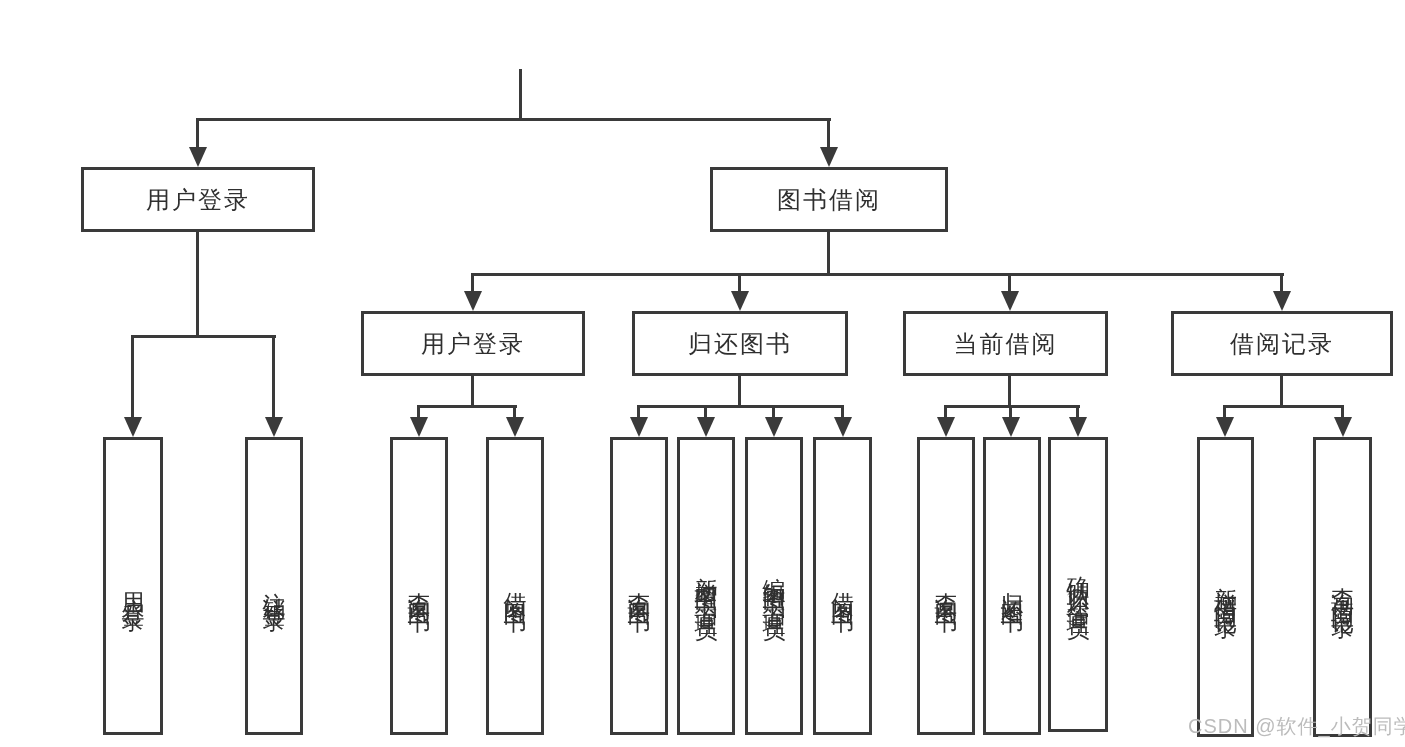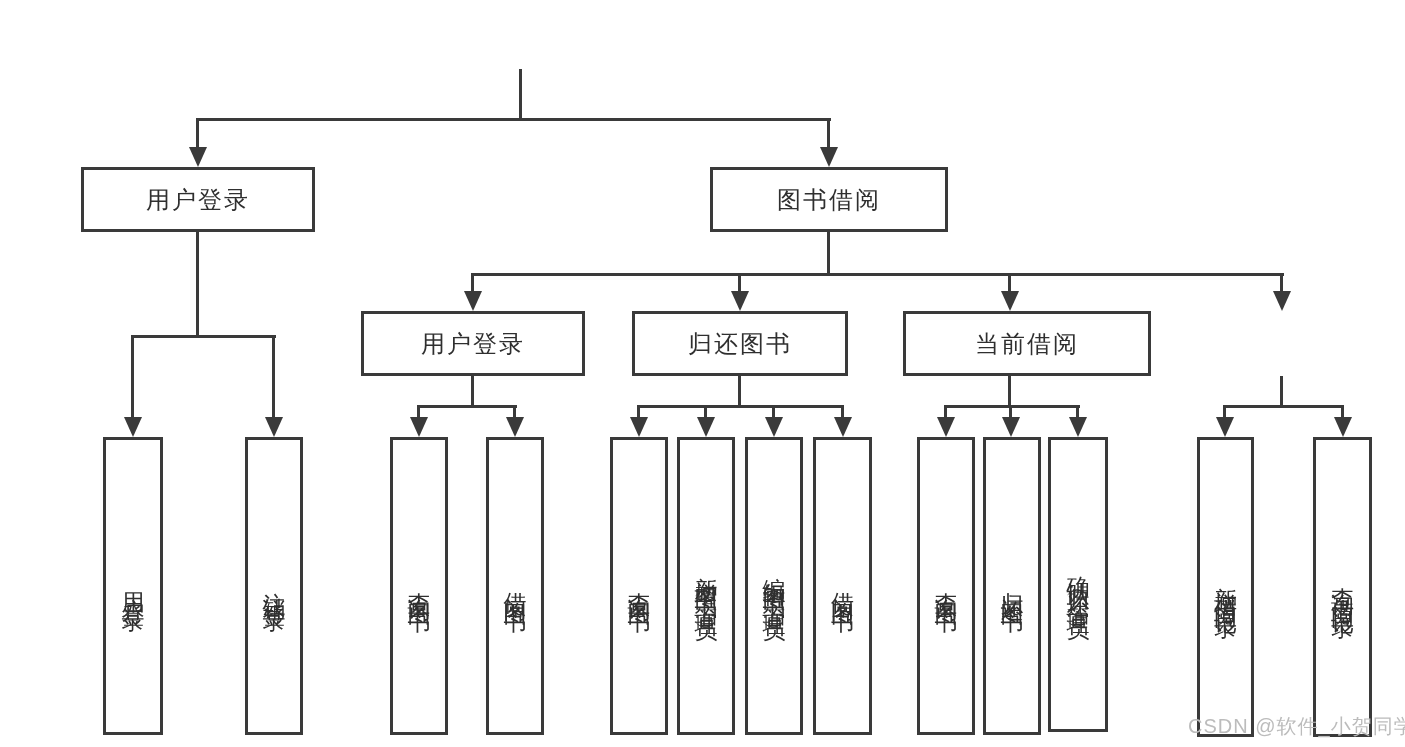--- a/index.html
+++ b/index.html
@@ -80,22 +80,25 @@
   <div class="box h" style="left:710px; top:167px; width:238px; height:65px;">
     <span>图书借阅</span>
   </div>
 
   <div class="box h" style="left:361px; top:311px; width:224px; height:65px;">
     <span>用户登录</span>
   </div>
   <div class="box h" style="left:632px; top:311px; width:216px; height:65px;">
     <span>归还图书</span>
   </div>
-  <div class="box h" style="left:903px; top:311px; width:248px; height:65px;">
+  <div class="box h" style="left:903px; top:311px; width:205px; height:65px;">
     <span>当前借阅</span>
+  </div>
+  <div class="box h" style="left:1171px; top:311px; width:222px; height:65px;">
+    <span>借阅记录</span>
   </div>
 
   <div class="box v" style="left:103px; top:437px; width:60px; height:298px;">
     <span>用户登录</span>
   </div>
   <div class="box v" style="left:245px; top:437px; width:58px; height:298px;">
     <span>注销登录</span>
   </div>
 
   <div class="box v" style="left:390px; top:437px; width:58px; height:298px;">

